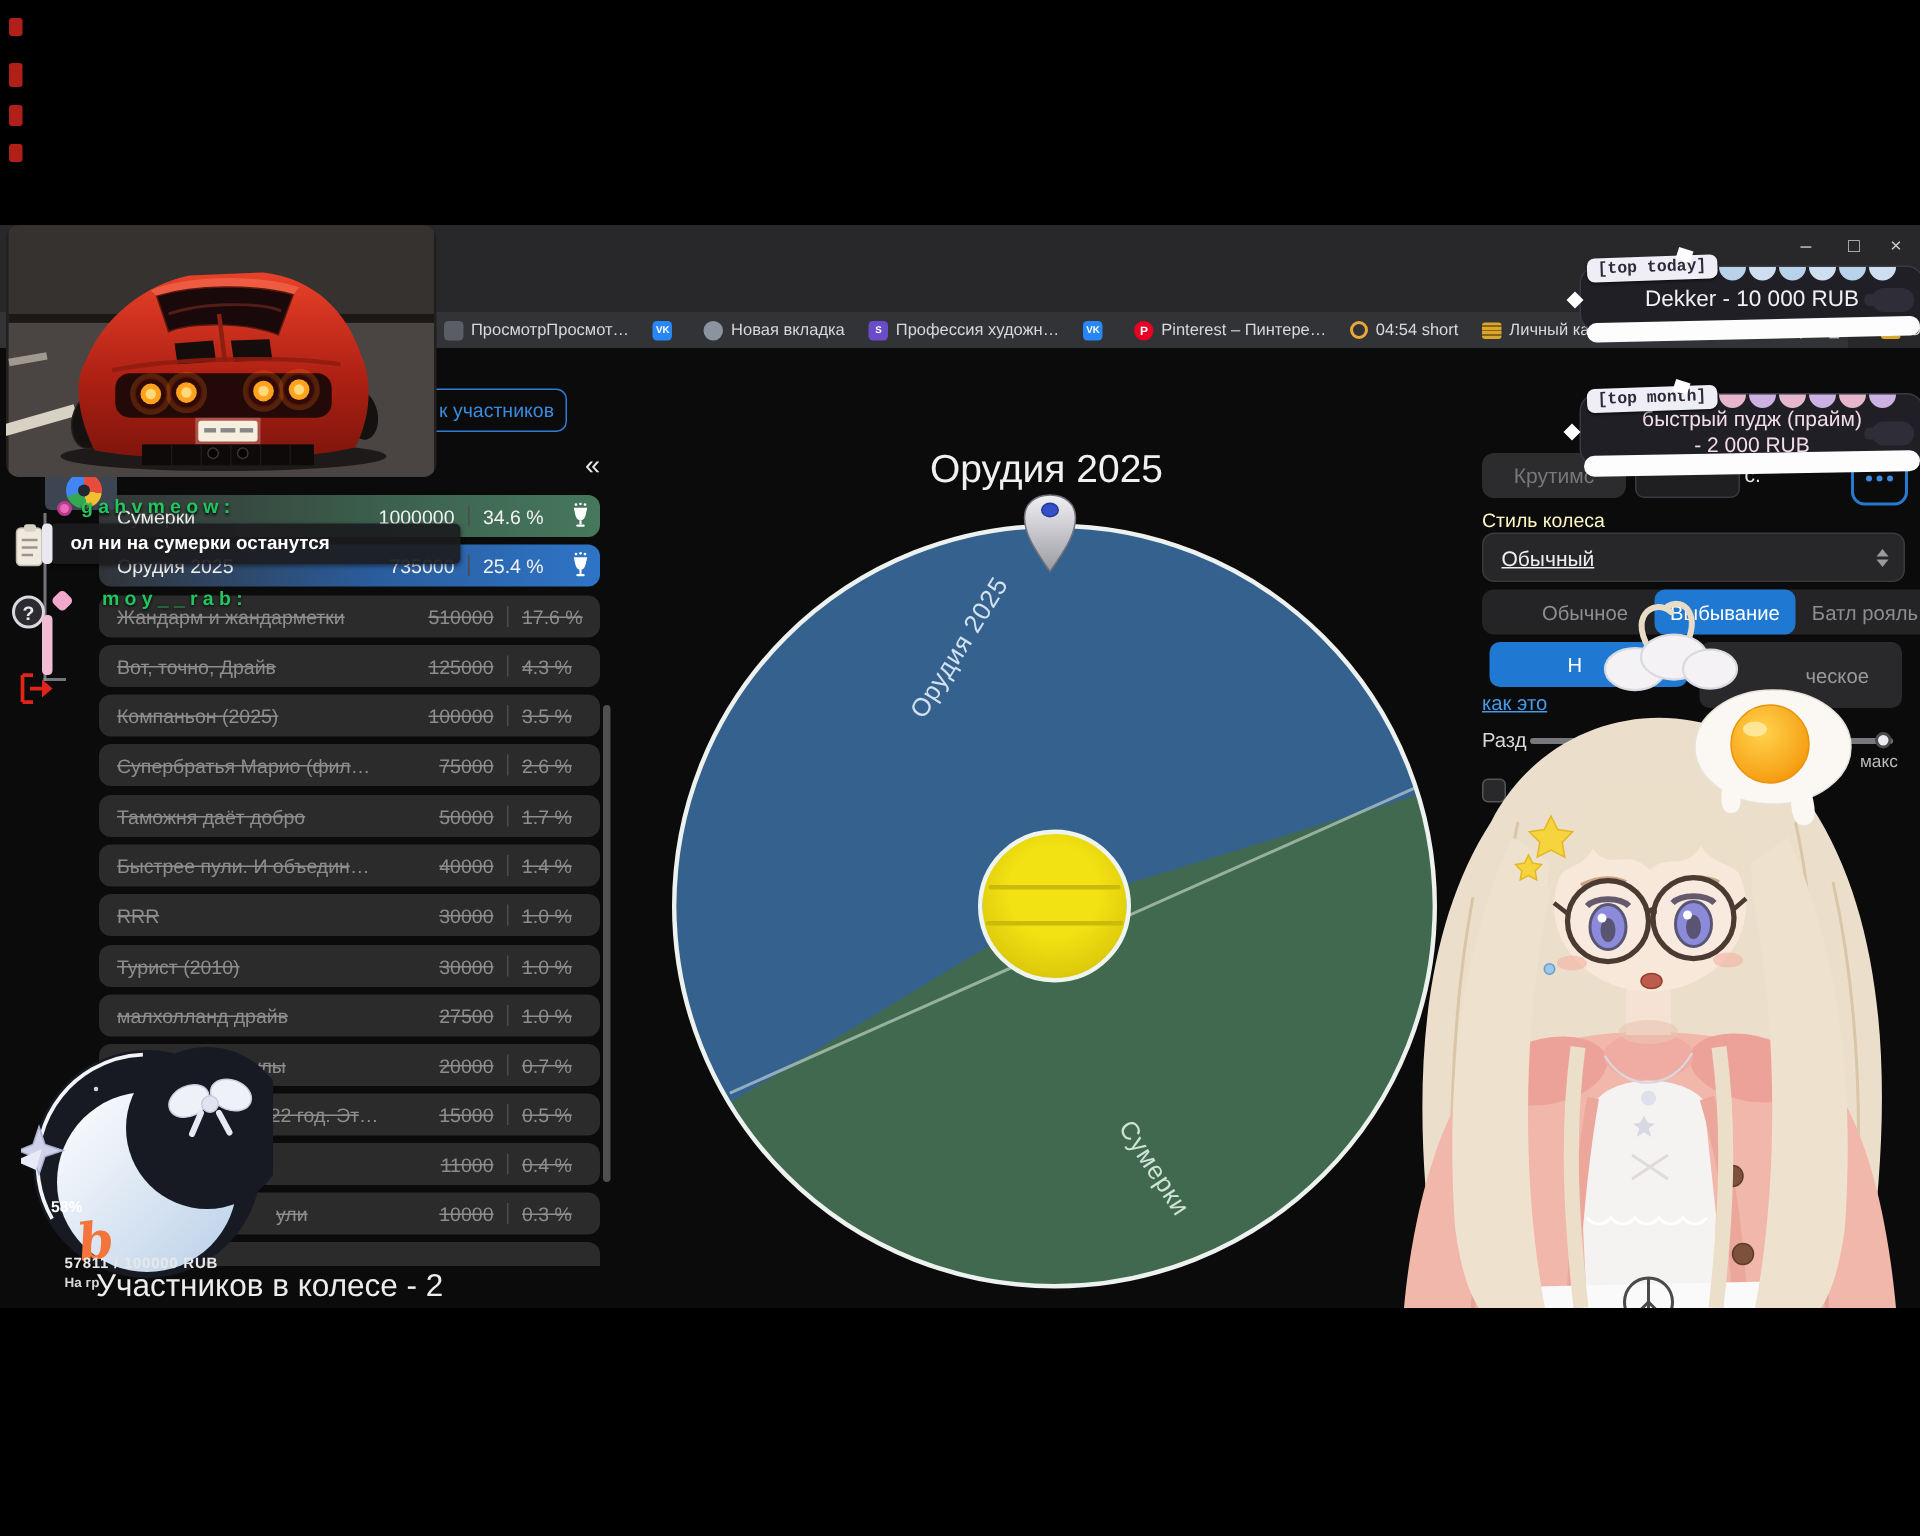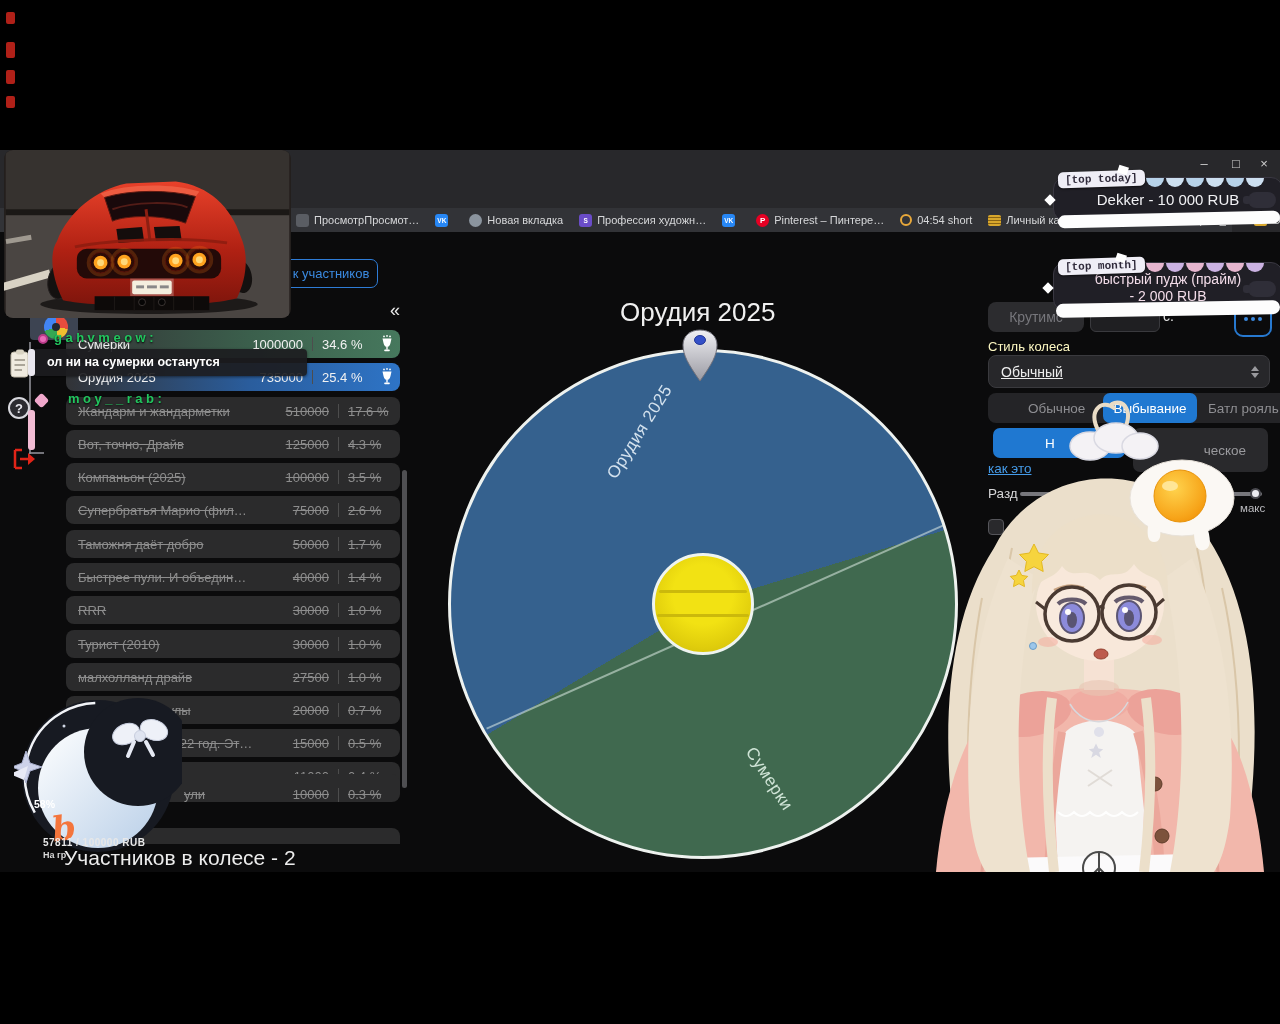--- a/index.html
+++ b/index.html
@@ -277,21 +277,21 @@
         <span class="amt">15000</span>
         <span class="sep"></span>
         <span class="pct">0.5 %</span>
       </div>
     <div class="lrow dead" style="top:432px;">
         <span class="name" style="padding-left:70px;">мечты</span>
         <span class="amt">11000</span>
         <span class="sep"></span>
         <span class="pct">0.4 %</span>
       </div>
-    <div class="lrow dead" style="top:444px;align-items:flex-end;">
+    <div class="lrow dead" style="top:465px;">
         <span class="name" style="padding-left:118px;">ули</span>
         <span class="amt">10000</span>
         <span class="sep"></span>
         <span class="pct">0.3 %</span>
       </div>
     <div class="lrow" style="top:498px;"></div>
   </div>
   <div class="abs" style="left:402px;top:470px;width:5px;height:318px;background:#4f4f52;border-radius:3px;z-index:6;"></div>
 
   <div class="abs" style="left:30px;top:314px;width:48px;height:26px;background:#3d4452;border-radius:4px;z-index:7;"></div>

